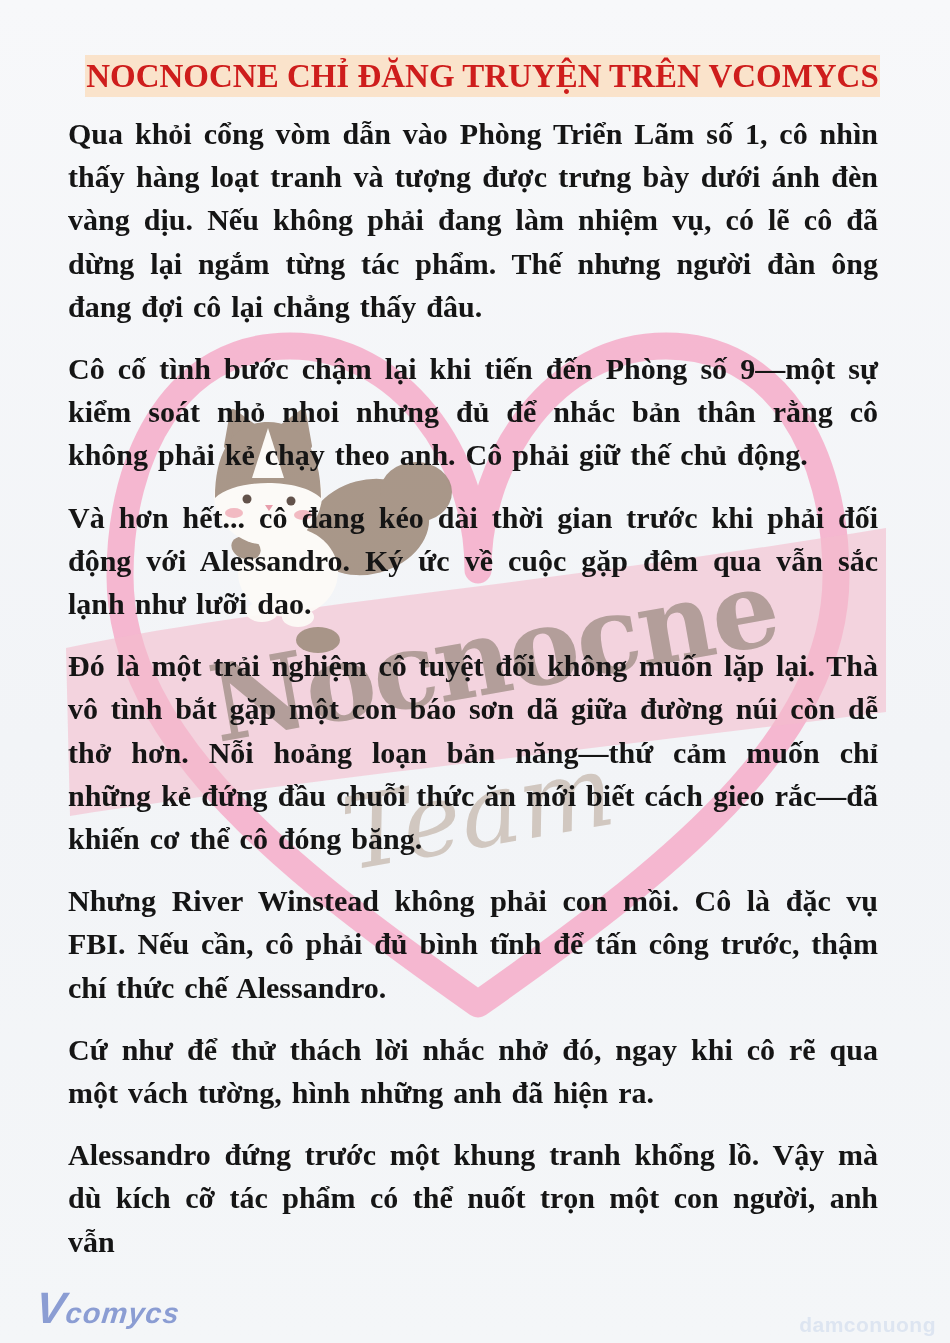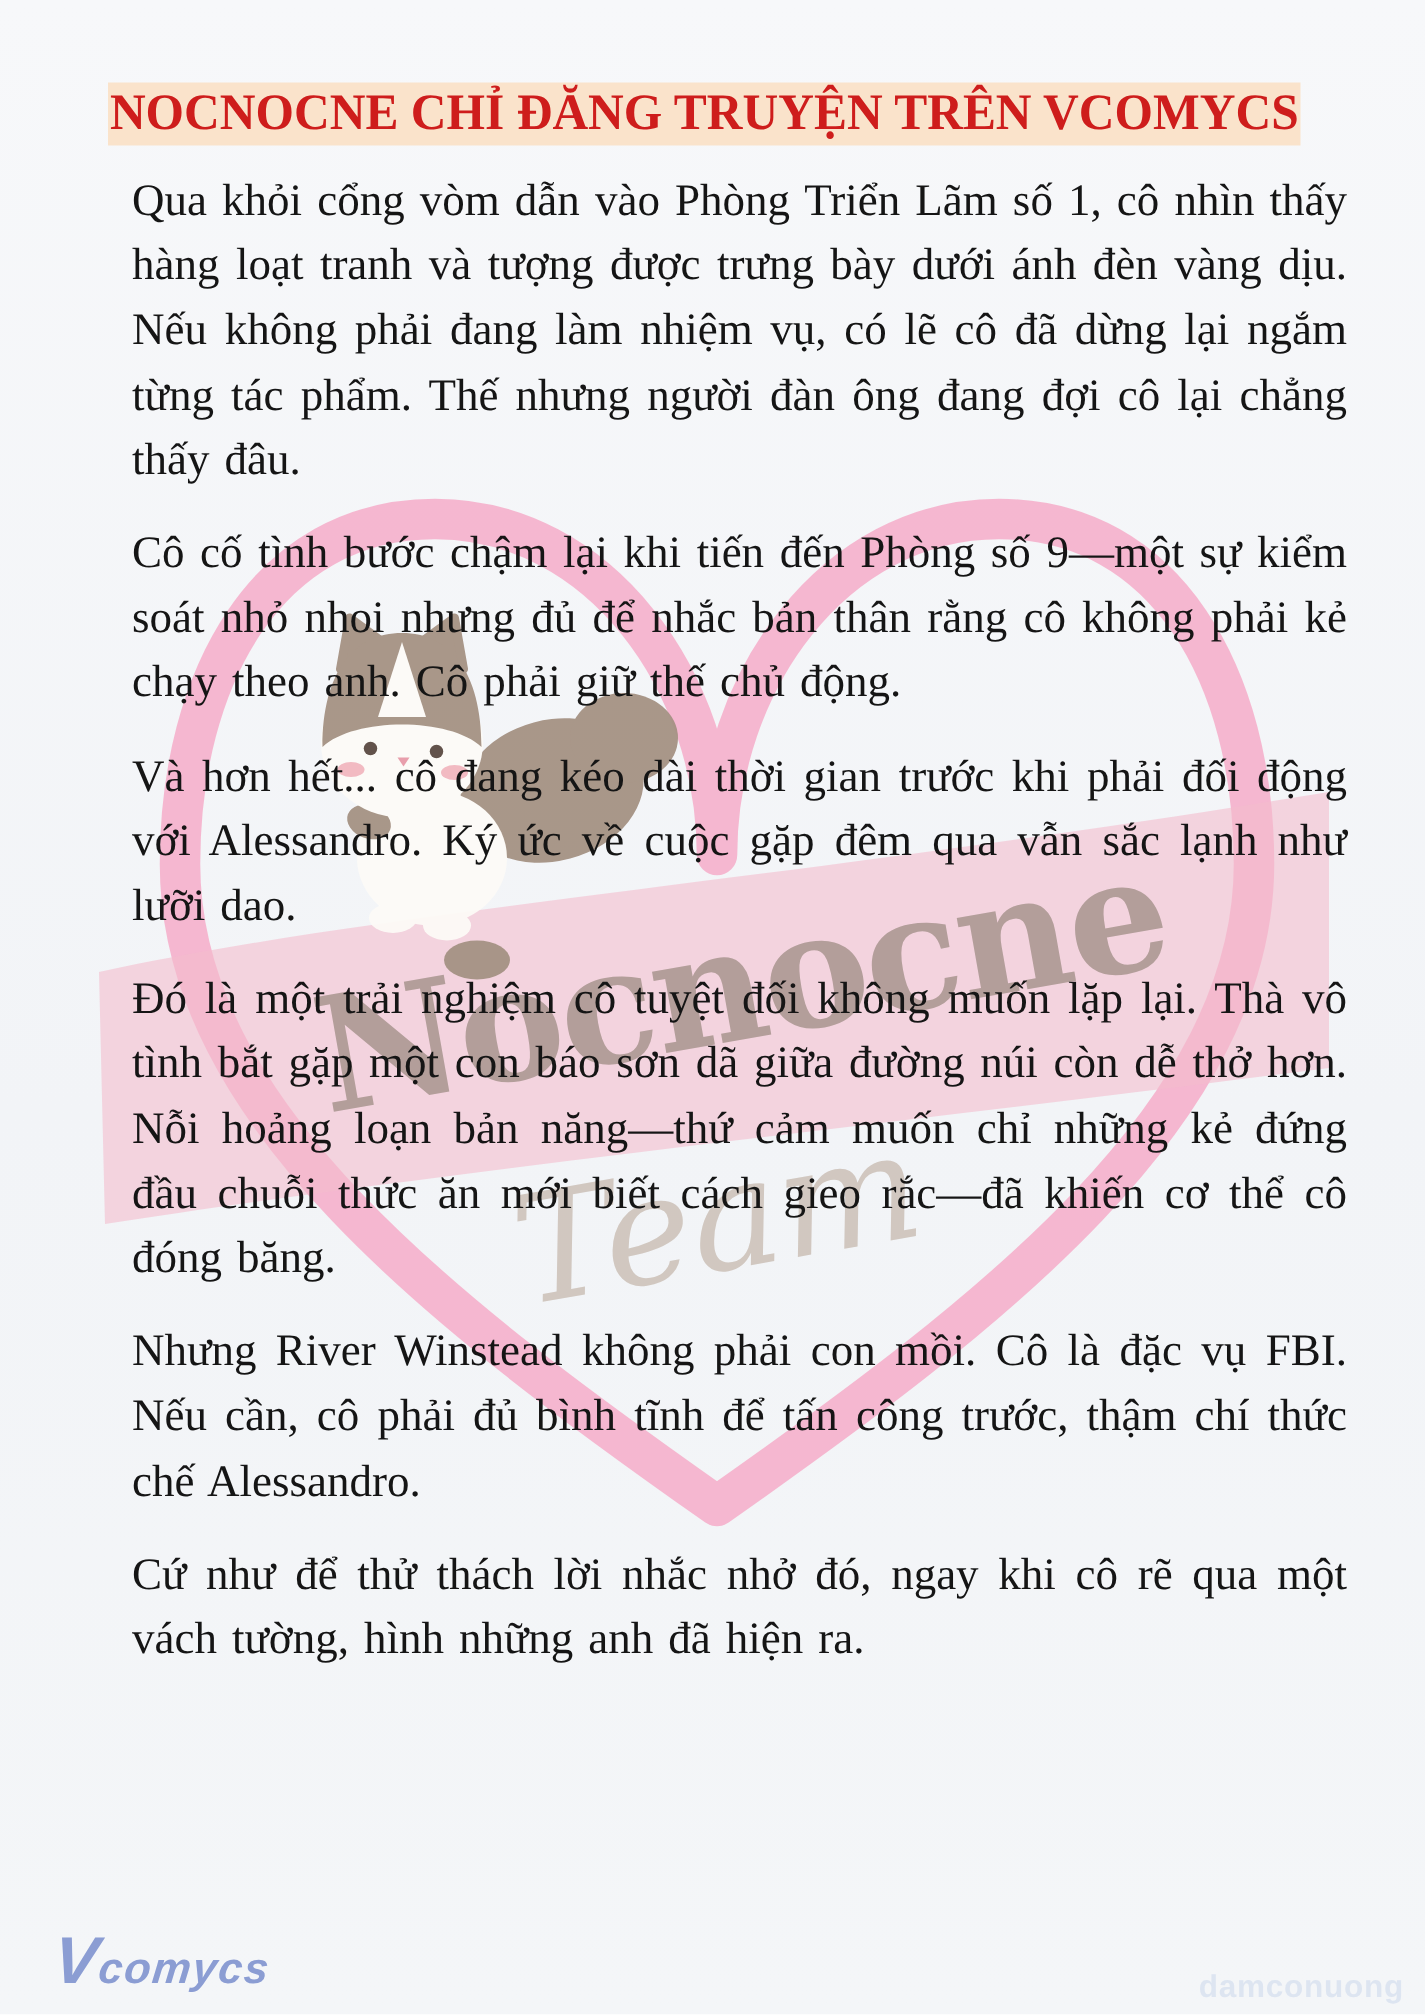--- a/index.html
+++ b/index.html
@@ -8,38 +8,39 @@
     width:950px;height:1343px;
     overflow:hidden;
     background:linear-gradient(180deg,#f7f8fa 0%,#f2f4f7 55%,#f4f6f8 100%);
     font-family:"Liberation Serif", serif;
   }
   .watermark{
     position:absolute;left:0;top:0;width:950px;height:1343px;
     z-index:0;pointer-events:none;
   }
   .banner{
-    position:absolute;left:72px;top:55px;width:795px;height:42px;
+    position:absolute;left:85px;top:55px;width:795px;height:42px;
     background:#fae3cb;
     display:flex;align-items:center;justify-content:center;
     z-index:2;
     text-align:right;
   }
   .banner-text{
     color:#ce1d1c;
     font-family:"Liberation Serif", serif;
     font-weight:bold;
     font-size:34px;
     white-space:nowrap;
     transform:scaleX(0.97);
     letter-spacing:0px;
   }
   .article{
-    position:absolute;left:88px;top:112px;width:810px;
+    position:absolute;left:68px;top:112px;width:810px;
     z-index:1;
+    font-weight:bold;
   }
   .article p{
     margin:0 0 19px 0;
     font-size:30px;
     line-height:43.2px;
     color:#151515;
     text-align:justify;
     word-spacing:2.5px;
   }
   .logo-vcomycs{
@@ -122,18 +123,19 @@
     <span class="banner-text">NOCNOCNE CHỈ ĐĂNG TRUYỆN TRÊN VCOMYCS</span>
   </div>
 
   <div class="article">
     <p>Qua khỏi cổng vòm dẫn vào Phòng Triển Lãm số 1, cô nhìn thấy hàng loạt tranh và tượng được trưng bày dưới ánh đèn vàng dịu. Nếu không phải đang làm nhiệm vụ, có lẽ cô đã dừng lại ngắm từng tác phẩm. Thế nhưng người đàn ông đang đợi cô lại chẳng thấy đâu.</p>
     <p>Cô cố tình bước chậm lại khi tiến đến Phòng số 9—một sự kiểm soát nhỏ nhoi nhưng đủ để nhắc bản thân rằng cô không phải kẻ chạy theo anh. Cô phải giữ thế chủ động.</p>
     <p>Và hơn hết... cô đang kéo dài thời gian trước khi phải đối động với Alessandro. Ký ức về cuộc gặp đêm qua vẫn sắc lạnh như lưỡi dao.</p>
     <p>Đó là một trải nghiệm cô tuyệt đối không muốn lặp lại. Thà vô tình bắt gặp một con báo sơn dã giữa đường núi còn dễ thở hơn. Nỗi hoảng loạn bản năng—thứ cảm muốn chỉ những kẻ đứng đầu chuỗi thức ăn mới biết cách gieo rắc—đã khiến cơ thể cô đóng băng.</p>
     <p>Nhưng River Winstead không phải con mồi. Cô là đặc vụ FBI. Nếu cần, cô phải đủ bình tĩnh để tấn công trước, thậm chí thức chế Alessandro.</p>
     <p>Cứ như để thử thách lời nhắc nhở đó, ngay khi cô rẽ qua một vách tường, hình những anh đã hiện ra.</p>
+    <p>Alessandro đứng trước một khung tranh khổng lồ. Vậy mà dù kích cỡ tác phẩm có thể nuốt trọn một con người, anh vẫn</p>
   </div>
 
   <div class="logo-vcomycs">Vcomycs</div>
   <div class="credit">damconuong</div>
 
 </div>
 
 </body></html>

